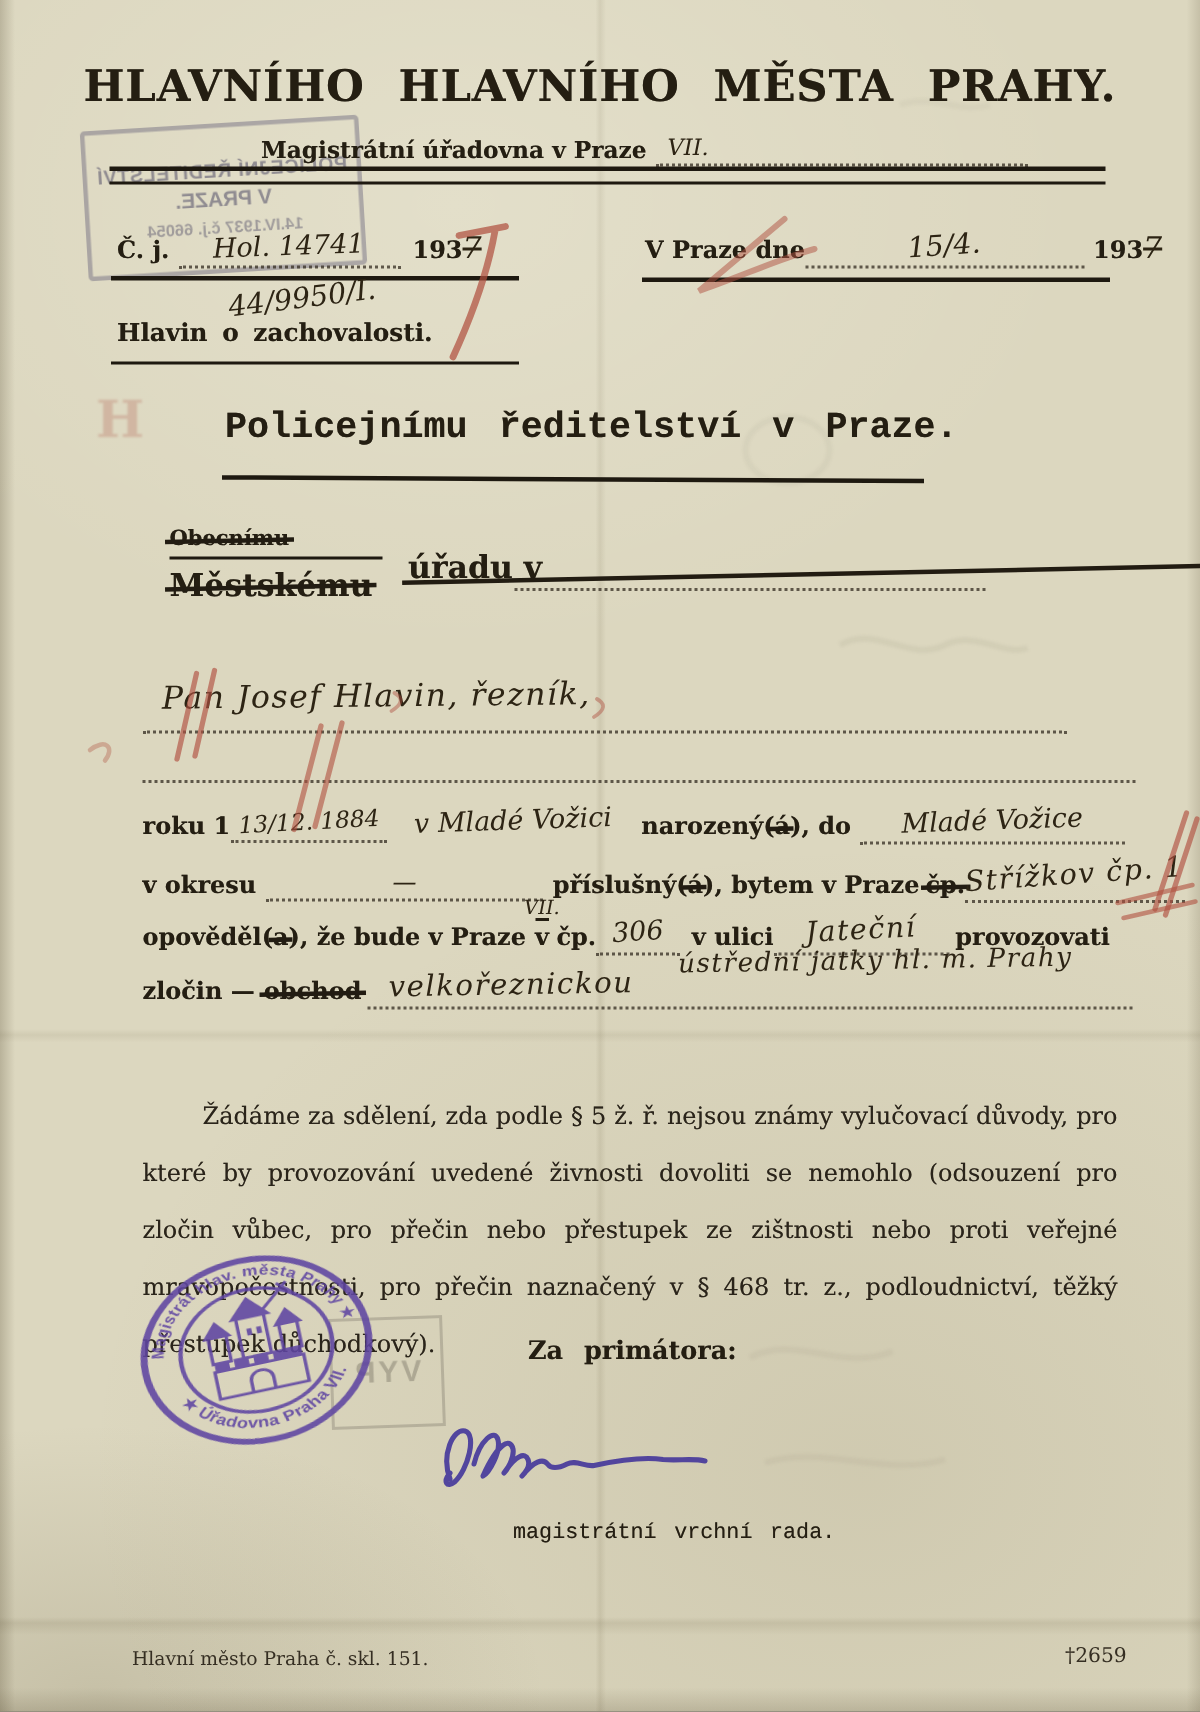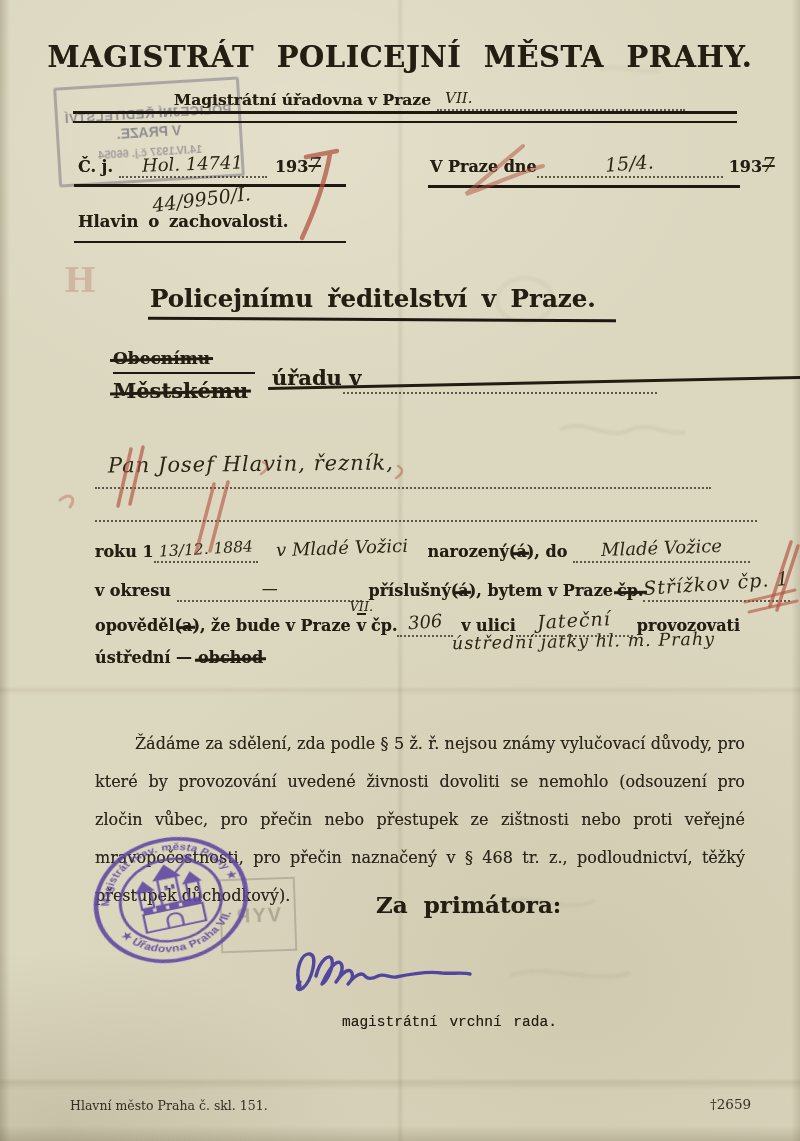--- a/index.html
+++ b/index.html
@@ -45,21 +45,21 @@
   <div class="abs" style="left:56px;top:82px;width:180px;height:94px;border:3px solid rgba(85,80,110,.38);border-radius:3px;transform:rotate(-3.5deg);z-index:1;filter:blur(.4px);">
     <div class="mirror" style="width:100%;height:100%;display:flex;flex-direction:column;justify-content:center;align-items:center;font-family:'Liberation Sans',sans-serif;font-weight:bold;">
       <span class="ghost" style="font-size:13px;letter-spacing:.5px;">POLICEJNÍ ŘEDITELSTVÍ</span>
       <span class="ghost" style="font-size:14px;margin-top:3px;">V PRAZE.</span>
       <span class="ghost" style="font-size:11px;margin-top:6px;opacity:.8;">14.IV.1937 č.j. 66054</span>
     </div>
   </div>
 
   <div class="abs" style="left:64px;top:260px;font-size:34px;font-weight:bold;color:rgba(175,95,80,.28);filter:blur(.6px);z-index:1;">H</div>
 
-  <div class="abs printed" style="left:0;top:40px;width:800px;text-align:center;font-size:29px;letter-spacing:.5px;word-spacing:12px;z-index:3;">MAGISTRÁT POLICEJNÍ MĚSTA PRAHY.</div>
+  <div class="abs printed" style="left:0;top:40px;width:800px;text-align:center;font-size:29px;letter-spacing:.5px;word-spacing:12px;z-index:3;">HLAVNÍHO HLAVNÍHO MĚSTA PRAHY.</div>
 
   <div class="abs row" style="left:174px;top:90px;z-index:3;">
     <span class="printed" style="font-size:15.5px;">Magistrátní úřadovna v Praze</span>
     <span class="slot" style="width:248px;margin-left:6px;text-align:left;">
       <span class="hw" style="font-size:15px;padding-left:8px;">VII.</span>
     </span>
   </div>
 
   <div class="abs" style="left:73px;top:111px;width:664px;height:7px;border-top:3px solid #1e1910;border-bottom:2px solid #1e1910;z-index:3;"></div>
 
@@ -81,25 +81,25 @@
   <div class="abs row" style="left:430px;top:153px;z-index:3;">
     <span class="printed" style="font-size:16px;text-align:right;">V Praze dne</span>
     <span class="slot" style="width:186px;">
       <span class="hw" style="font-size:19px;transform:translateY(-2px) rotate(-4deg);">15/4.</span>
     </span>
     <span class="printed" style="font-size:16px;margin-left:6px;">193</span>
     <span class="hw" style="font-size:20px;text-decoration:line-through;">7</span>
   </div>
   <div class="abs rule" style="left:428px;top:185px;width:312px;height:2.6px;z-index:3;"></div>
 
-  <div class="abs printed" style="left:150px;top:284px;font-size:24.5px;word-spacing:6px;z-index:3;">Policejnímu ředitelství v Praze.</div>
+  <div class="abs printed" style="left:150px;top:272px;font-size:24.5px;word-spacing:6px;z-index:3;font-family:Liberation Mono, monospace;">Policejnímu ředitelství v Praze.</div>
   <div class="abs rule" style="left:148px;top:318px;width:468px;height:2.6px;transform:rotate(.3deg);z-index:3;"></div>
 
   <div class="abs" style="left:113px;top:348px;z-index:3;">
-    <div class="printed struck" style="font-size:17px;display:inline-block;">Obecnímu</div>
+    <div class="printed struck" style="font-size:14px;display:inline-block;">Obecnímu</div>
     <div class="rule" style="width:142px;height:2.4px;margin-top:4px;"></div>
     <div class="printed struck" style="font-size:21px;display:inline-block;margin-top:4px;">Městskému</div>
   </div>
   <div class="abs printed struck struck-wide" style="left:272px;top:365px;font-size:21px;z-index:3;">úřadu v</div>
   <div class="abs dotline" style="left:343px;top:391px;width:314px;z-index:3;"></div>
 
   <div class="abs hw" style="left:108px;top:452px;font-size:21px;letter-spacing:1px;transform:rotate(-.6deg);z-index:4;">Pan Josef Hlavin, řezník,</div>
   <div class="abs dotline" style="left:95px;top:486px;width:616px;z-index:3;"></div>
   <div class="abs dotline" style="left:95px;top:519px;width:662px;z-index:3;"></div>
 
@@ -147,22 +147,25 @@
     </span>
     <span class="printed" style="font-size:16px;margin-left:8px;">v ulici</span>
     <span class="slot" style="width:168px;">
       <span class="hw" style="font-size:19px;transform:translateY(-4px) rotate(-3deg);letter-spacing:1px;">Jateční</span>
     </span>
     <span class="printed" style="font-size:16px;margin-left:4px;">provozovati</span>
   </div>
   <div class="abs hw" style="left:452px;top:631px;font-size:17.5px;letter-spacing:1px;transform:rotate(-1deg);z-index:4;white-space:nowrap;">ústřední jatky hl. m. Prahy</div>
 
   <div class="abs row" style="left:95px;top:648px;right:45px;z-index:3;">
-    <span class="printed" style="font-size:16px;">ústřední —</span>
+    <span class="printed" style="font-size:16px;">zločin —</span>
     <span class="printed struck" style="font-size:16px;margin-left:6px;">obchod</span>
+    <span class="slot" style="flex:1;text-align:left;margin-left:4px;">
+      <span class="hw" style="font-size:19.5px;padding-left:14px;transform:translateY(-3px) rotate(-1deg);letter-spacing:1px;">velkořeznickou</span>
+    </span>
   </div>
 
   <div class="abs para" style="left:95px;top:725px;width:650px;z-index:3;">Žádáme za sdělení, zda podle § 5 ž. ř. nejsou známy vylučovací důvody, pro které by provozování uvedené živnosti dovoliti se nemohlo (odsouzení pro zločin vůbec, pro přečin nebo přestupek ze zištnosti nebo proti veřejné mravopočestnosti, pro přečin naznačený v § 468 tr. z., podloudnictví, těžký přestupek důchodkový).</div>
 
   <div class="abs" style="left:86px;top:832px;width:170px;height:136px;transform:rotate(-12deg);z-index:4;opacity:.88;filter:blur(.3px);">
     <svg width="170" height="136" viewBox="0 0 180 180" preserveAspectRatio="none">
       <defs>
         <path id="arcT" d="M25.5 76.3 A66 66 0 0 1 154.5 76.3"></path>
         <path id="arcB" d="M28.4 118.8 A68 68 0 0 0 151.6 118.8"></path>
       </defs>
@@ -192,34 +195,34 @@
         <rect x="93" y="70" width="3.5" height="6" fill="#5f45a2" stroke="none"></rect>
         <path d="M100 56 L120 36 M113 36 L123 46"></path>
       </g>
     </svg>
   </div>
 
   <div class="abs" style="left:220px;top:878px;width:72px;height:70px;border:2.5px solid rgba(105,100,88,.30);transform:rotate(-2deg);z-index:1;display:flex;align-items:center;justify-content:center;filter:blur(.5px);">
     <span class="mirror" style="font-family:'Liberation Sans',sans-serif;font-weight:bold;font-size:20px;letter-spacing:2px;color:rgba(105,100,88,.38);">VYP</span>
   </div>
 
-  <div class="abs printed" style="left:376px;top:891px;font-size:23px;word-spacing:8px;z-index:3;">Za primátora:</div>
+  <div class="abs printed" style="left:352px;top:891px;font-size:17px;word-spacing:8px;z-index:3;">Za primátora:</div>
 
   <svg class="abs" width="200" height="70" style="left:290px;top:938px;z-index:4;" viewBox="0 0 200 70">
     <path d="M10 48 C4 32 12 14 20 16 C28 18 22 42 13 50 C8 54 5 50 10 44
              M26 38 C30 22 40 14 42 22 C44 30 36 44 32 46
              C42 24 50 20 52 28 C53 34 48 42 46 44
              C54 32 60 30 62 35 C64 40 60 44 58 46
              C66 36 72 34 75 38 C78 42 84 40 88 38
              C94 35 100 40 106 39 C120 36 138 33 152 35 C162 36 172 34 180 36" fill="none" stroke="#473a9b" stroke-width="3.4" stroke-linecap="round" stroke-linejoin="round" opacity=".92"></path>
   </svg>
 
   <div class="abs printed" style="left:342px;top:1014px;font-size:14.5px;font-weight:normal;word-spacing:3px;z-index:3;font-family:Liberation Mono, monospace;">magistrátní vrchní rada.</div>
 
-  <div class="abs" style="left:70px;top:1098px;font-size:12.5px;color:#352e22;z-index:3;">Hlavní město Praha č. skl. 151.</div>
+  <div class="abs" style="left:88px;top:1098px;font-size:12.5px;color:#352e22;z-index:3;">Hlavní město Praha č. skl. 151.</div>
   <div class="abs" style="left:710px;top:1096px;font-size:13.5px;color:#352e22;z-index:3;">†2659</div>
 
   <svg class="abs" width="800" height="1141" style="left:0;top:0;z-index:5;pointer-events:none;" viewBox="0 0 800 1141">
     <g stroke="#b05040" fill="none" stroke-linecap="round">
       <path d="M337 151 L306 157 M330 154 C325 182 313 214 302 238" stroke-width="4.5" opacity=".72"></path>
       <path d="M523 146 L466 194 C492 185 521 172 543 166" stroke-width="4" opacity=".5"></path>
       <path d="M131 449 L118 506 M143 447 L130 504" stroke-width="3.5" opacity=".65"></path>
       <path d="M214 484 L196 553 M228 482 L210 551" stroke-width="3.5" opacity=".6"></path>
       <path d="M263 462 q 9 5 -2 12 M398 466 q 9 5 -2 12" stroke-width="2.5" opacity=".45"></path>
       <path d="M791 542 L770 606 M798 546 L777 610" stroke-width="3.5" opacity=".65"></path>

